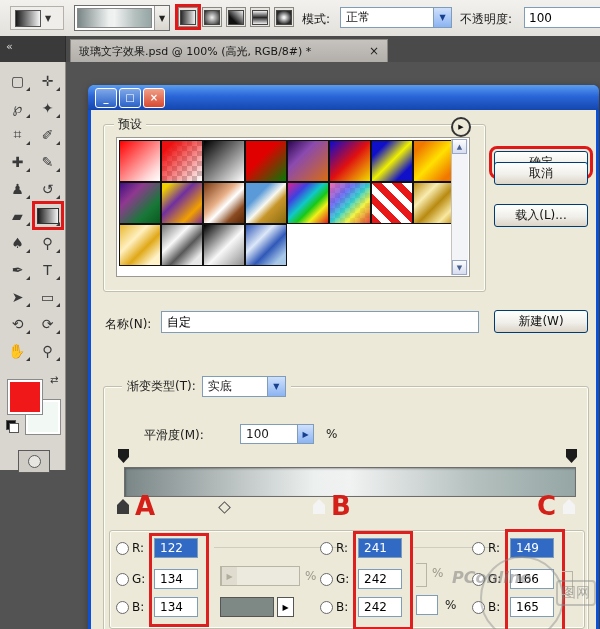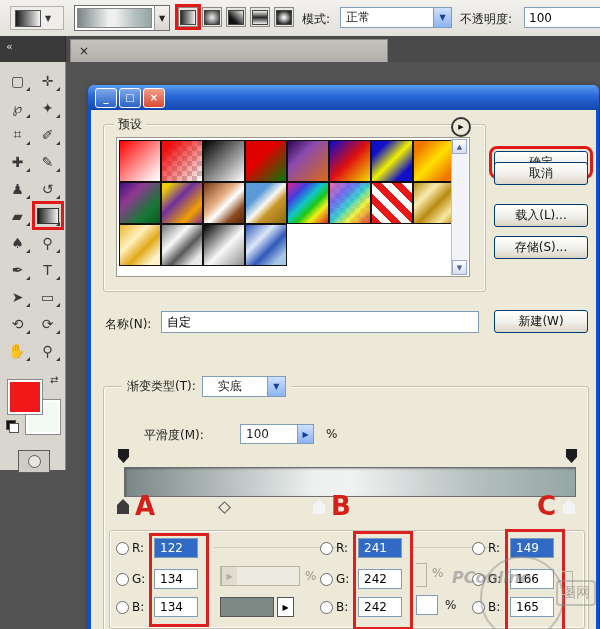--- a/index.html
+++ b/index.html
@@ -70,21 +70,21 @@
   .vscroll{position:absolute;right:1px;top:1px;width:16px;height:136px;background:#f2f4f8;border-left:1px solid #c4c2ba;}
   .vs-btn{position:absolute;left:0;width:15px;height:15px;background:linear-gradient(#fdfdfd,#d7ddef);border:1px solid #9aa8c8;box-sizing:border-box;color:#48608f;font-size:7px;display:flex;align-items:center;justify-content:center;}
 
   
   .xp-input{background:#fff;border:1px solid #7f9db9;box-sizing:border-box;font:12px "DejaVu Sans","Liberation Sans",sans-serif;padding:2px 5px;}
 
   
   .type-box{left:12px;top:276px;width:484px;height:250px;}
   .legend-row{position:absolute;top:-11px;left:18px;background:#ece9d8;padding:0 5px;display:flex;align-items:center;gap:6px;}
   .mini-select{width:84px;height:21px;background:#fff;border:1px solid #7f9db9;box-sizing:border-box;display:flex;align-items:center;}
-  .mini-select .val{flex:1;padding-left:15px;}
+  .mini-select .val{flex:1;padding-left:5px;}
   .mini-select .arrow{width:17px;height:100%;background:linear-gradient(#cfe0fb,#8cb4f2);border-left:1px solid #7f9db9;display:flex;align-items:center;justify-content:center;color:#17408f;font-size:8px;}
   .spin{position:absolute;height:20px;background:#fff;border:1px solid #7f9db9;box-sizing:border-box;display:flex;align-items:center;}
   .spin .val{flex:1;padding-left:5px;}
   .spin .arrow{width:15px;height:100%;background:linear-gradient(#cfe0fb,#8cb4f2);border-left:1px solid #7f9db9;display:flex;align-items:center;justify-content:center;color:#17408f;font-size:8px;}
 
   .grad-strip{position:absolute;left:20px;top:80px;width:450px;height:28px;border:1px solid #6d6d6d;box-shadow:inset 1px 1px 2px rgba(0,0,0,.3);}
   .ostop{position:absolute;width:11px;height:14px;background:#1c1c1c;clip-path:polygon(0 0,100% 0,100% 58%,50% 100%,0 58%);filter:drop-shadow(0 0 1px #666);}
   .cstop{position:absolute;width:12px;height:15px;clip-path:polygon(50% 0,100% 40%,100% 100%,0 100%,0 40%);filter:drop-shadow(0 0 1px #444);}
   .midpoint{position:absolute;width:7px;height:7px;background:#ece9d8;border:1px solid #555;transform:rotate(45deg);}
   .marker-letter{position:absolute;font-size:26px;font-weight:bold;color:#d42018;font-family:"DejaVu Sans",sans-serif;}
@@ -150,20 +150,21 @@
     </div>
     <span class="opt-label" style="left:460px;">不透明度:</span>
     <input class="opt-field" style="left: 524px; width: 78px;" value="100">
   </div>
 
   <div class="tabbar">
     <div class="panel-header">
       <span>«</span>
     </div>
     <div class="doc-tab">
+      <span style="flex:1;overflow:hidden;">玻璃文字效果.psd @ 100% (高光, RGB/8#) *</span>
       <span class="close">×</span>
     </div>
   </div>
 
   <div class="toolbox">
     <div id="tool-grid">
         <div class="tool-cell">
           <span>▢</span>
         </div>
         <div class="tool-cell">
@@ -283,21 +284,20 @@
           <div class="vscroll">
             <span class="vs-btn" style="top:0;">▲</span>
             <span class="vs-btn" style="bottom:0;top:auto;">▼</span>
           </div>
         </div>
       </div>
 
       <div class="xp-btn red-ring" style="left:403px;top:20px;width:94px;">确定</div>
       <div class="xp-btn" style="left:403px;top:52px;width:94px;">取消</div>
       <div class="xp-btn" style="left:403px;top:94px;width:94px;">载入(L)...</div>
-      <div class="xp-btn" style="left:403px;top:126px;width:94px;">存储(S)...</div>
 
       <span style="position:absolute;left:14px;top:206px;">名称(N):</span>
       <input class="xp-input" style="position: absolute; left: 70px; top: 201px; width: 318px; height: 22px;" value="自定">
       <div class="xp-btn" style="left:403px;top:200px;width:94px;">新建(W)</div>
 
       <div class="groupbox type-box">
         <div class="legend-row">
           <span>渐变类型(T):</span>
           <span class="mini-select">
             <span class="val">实底</span>

